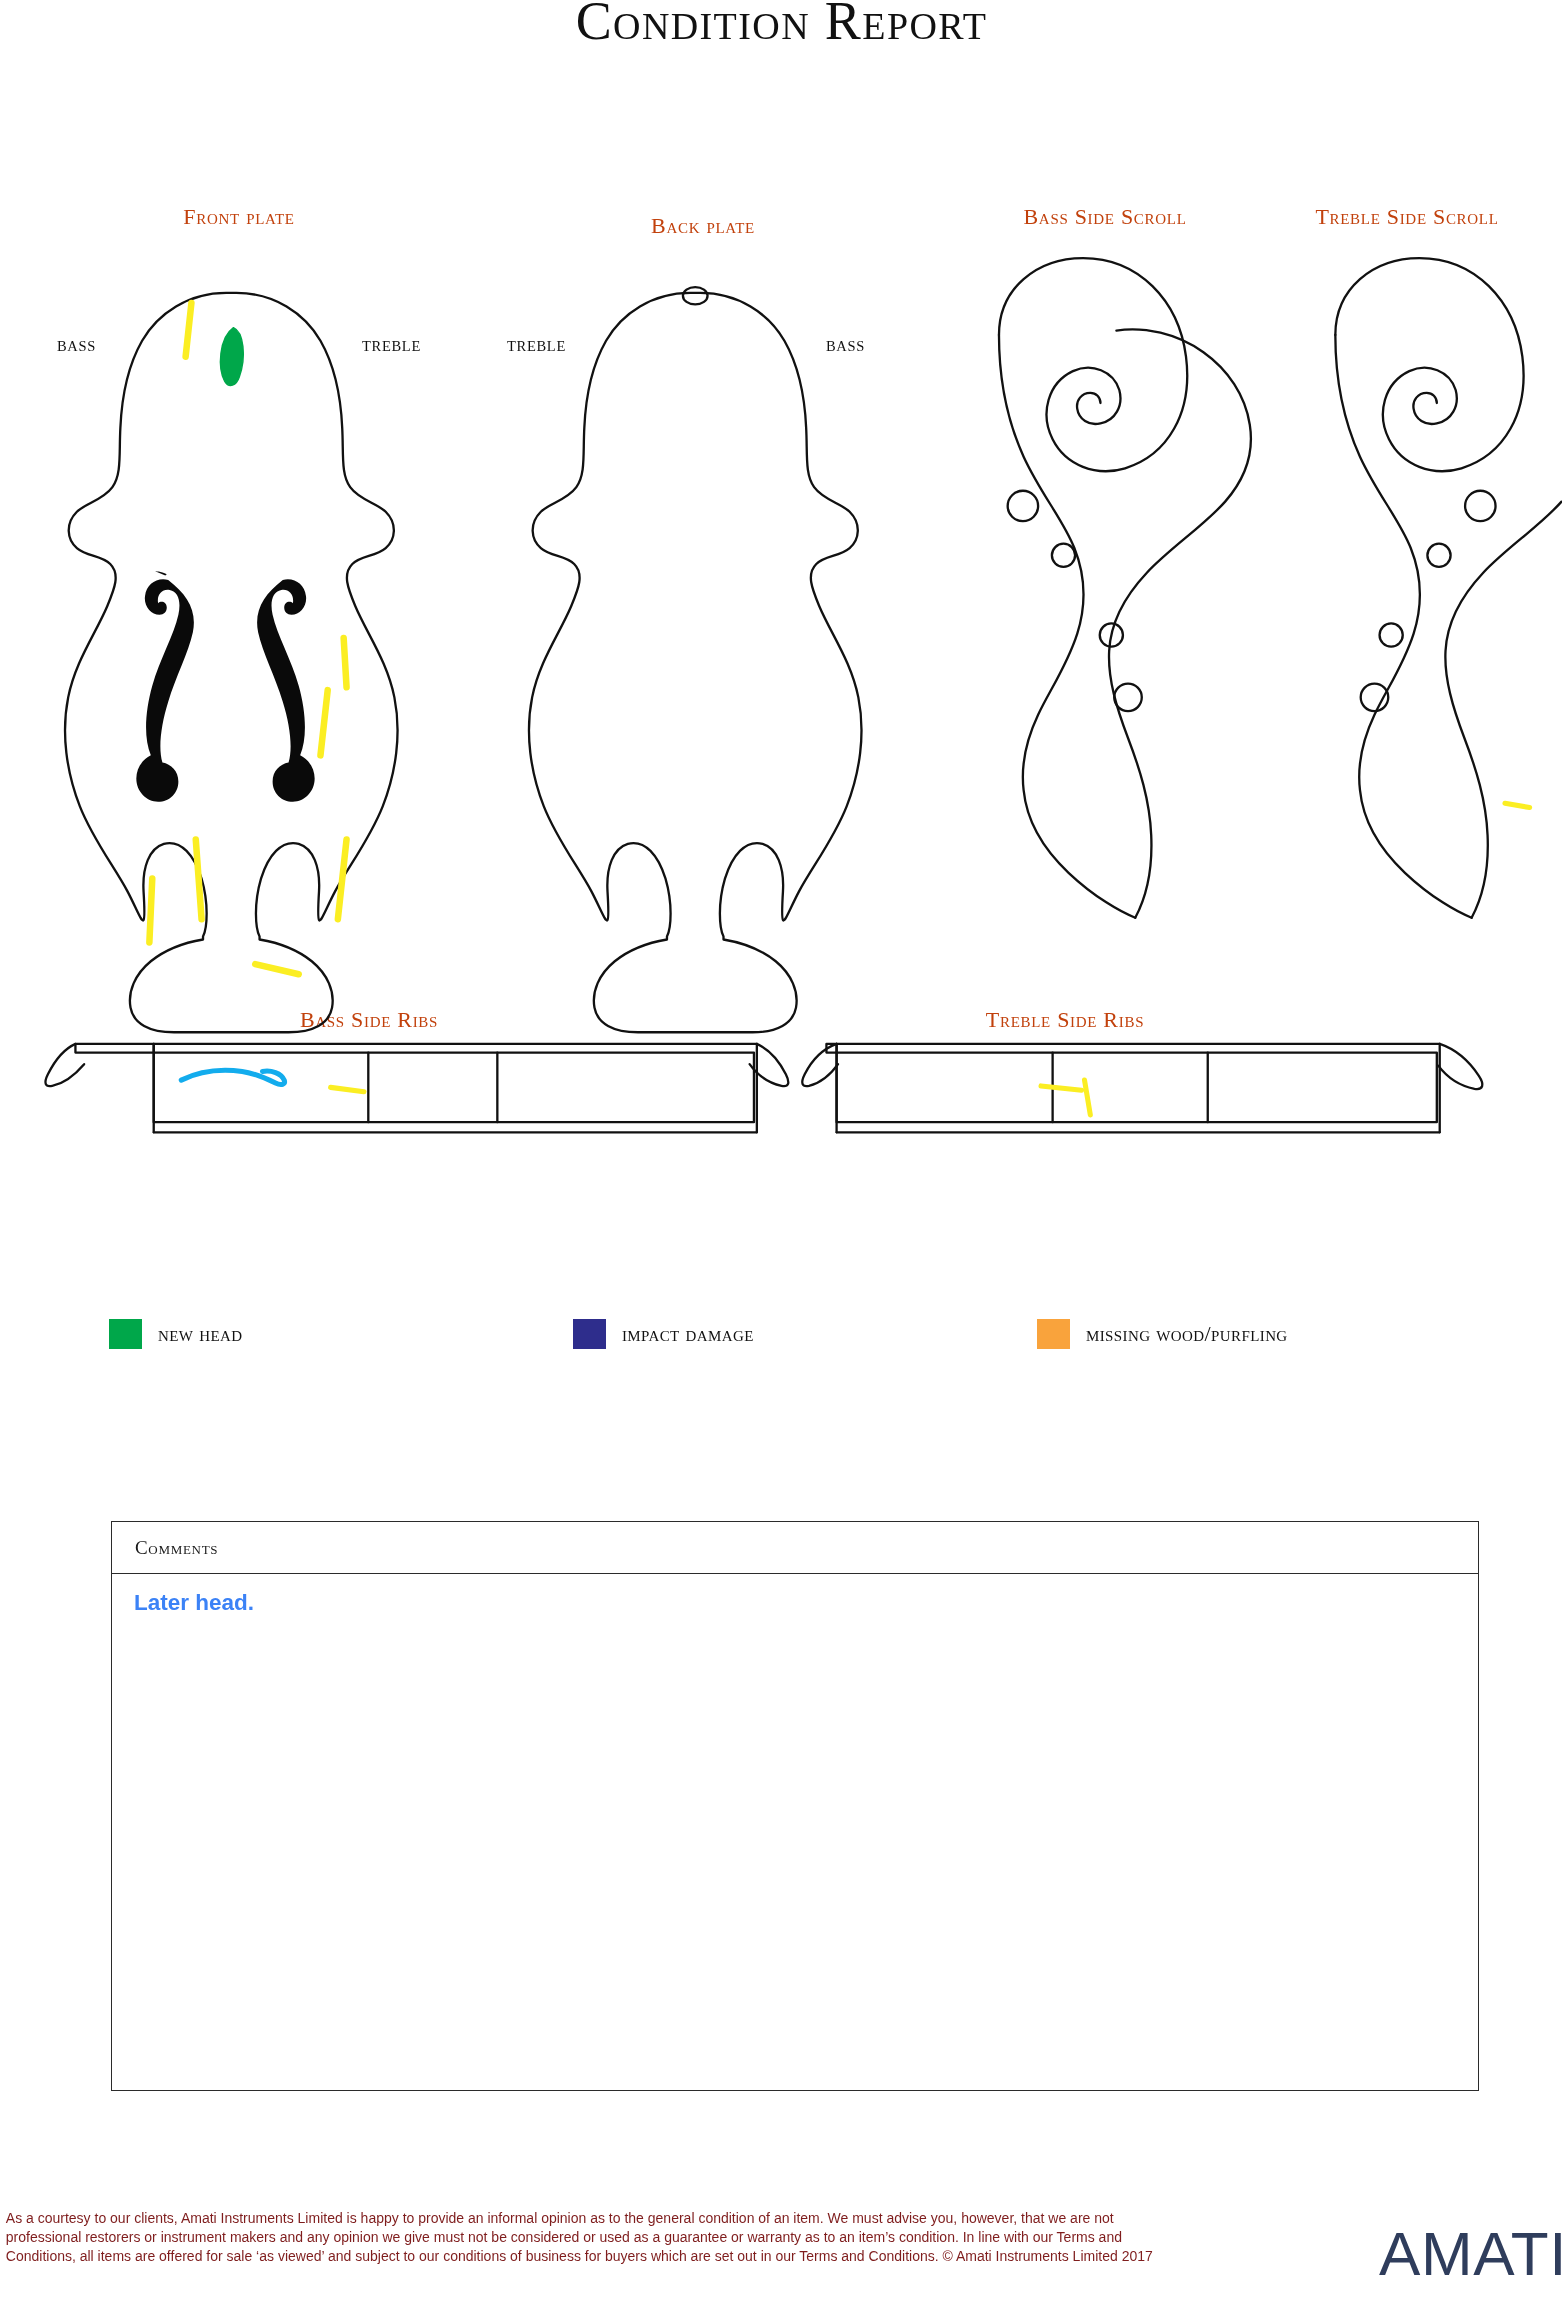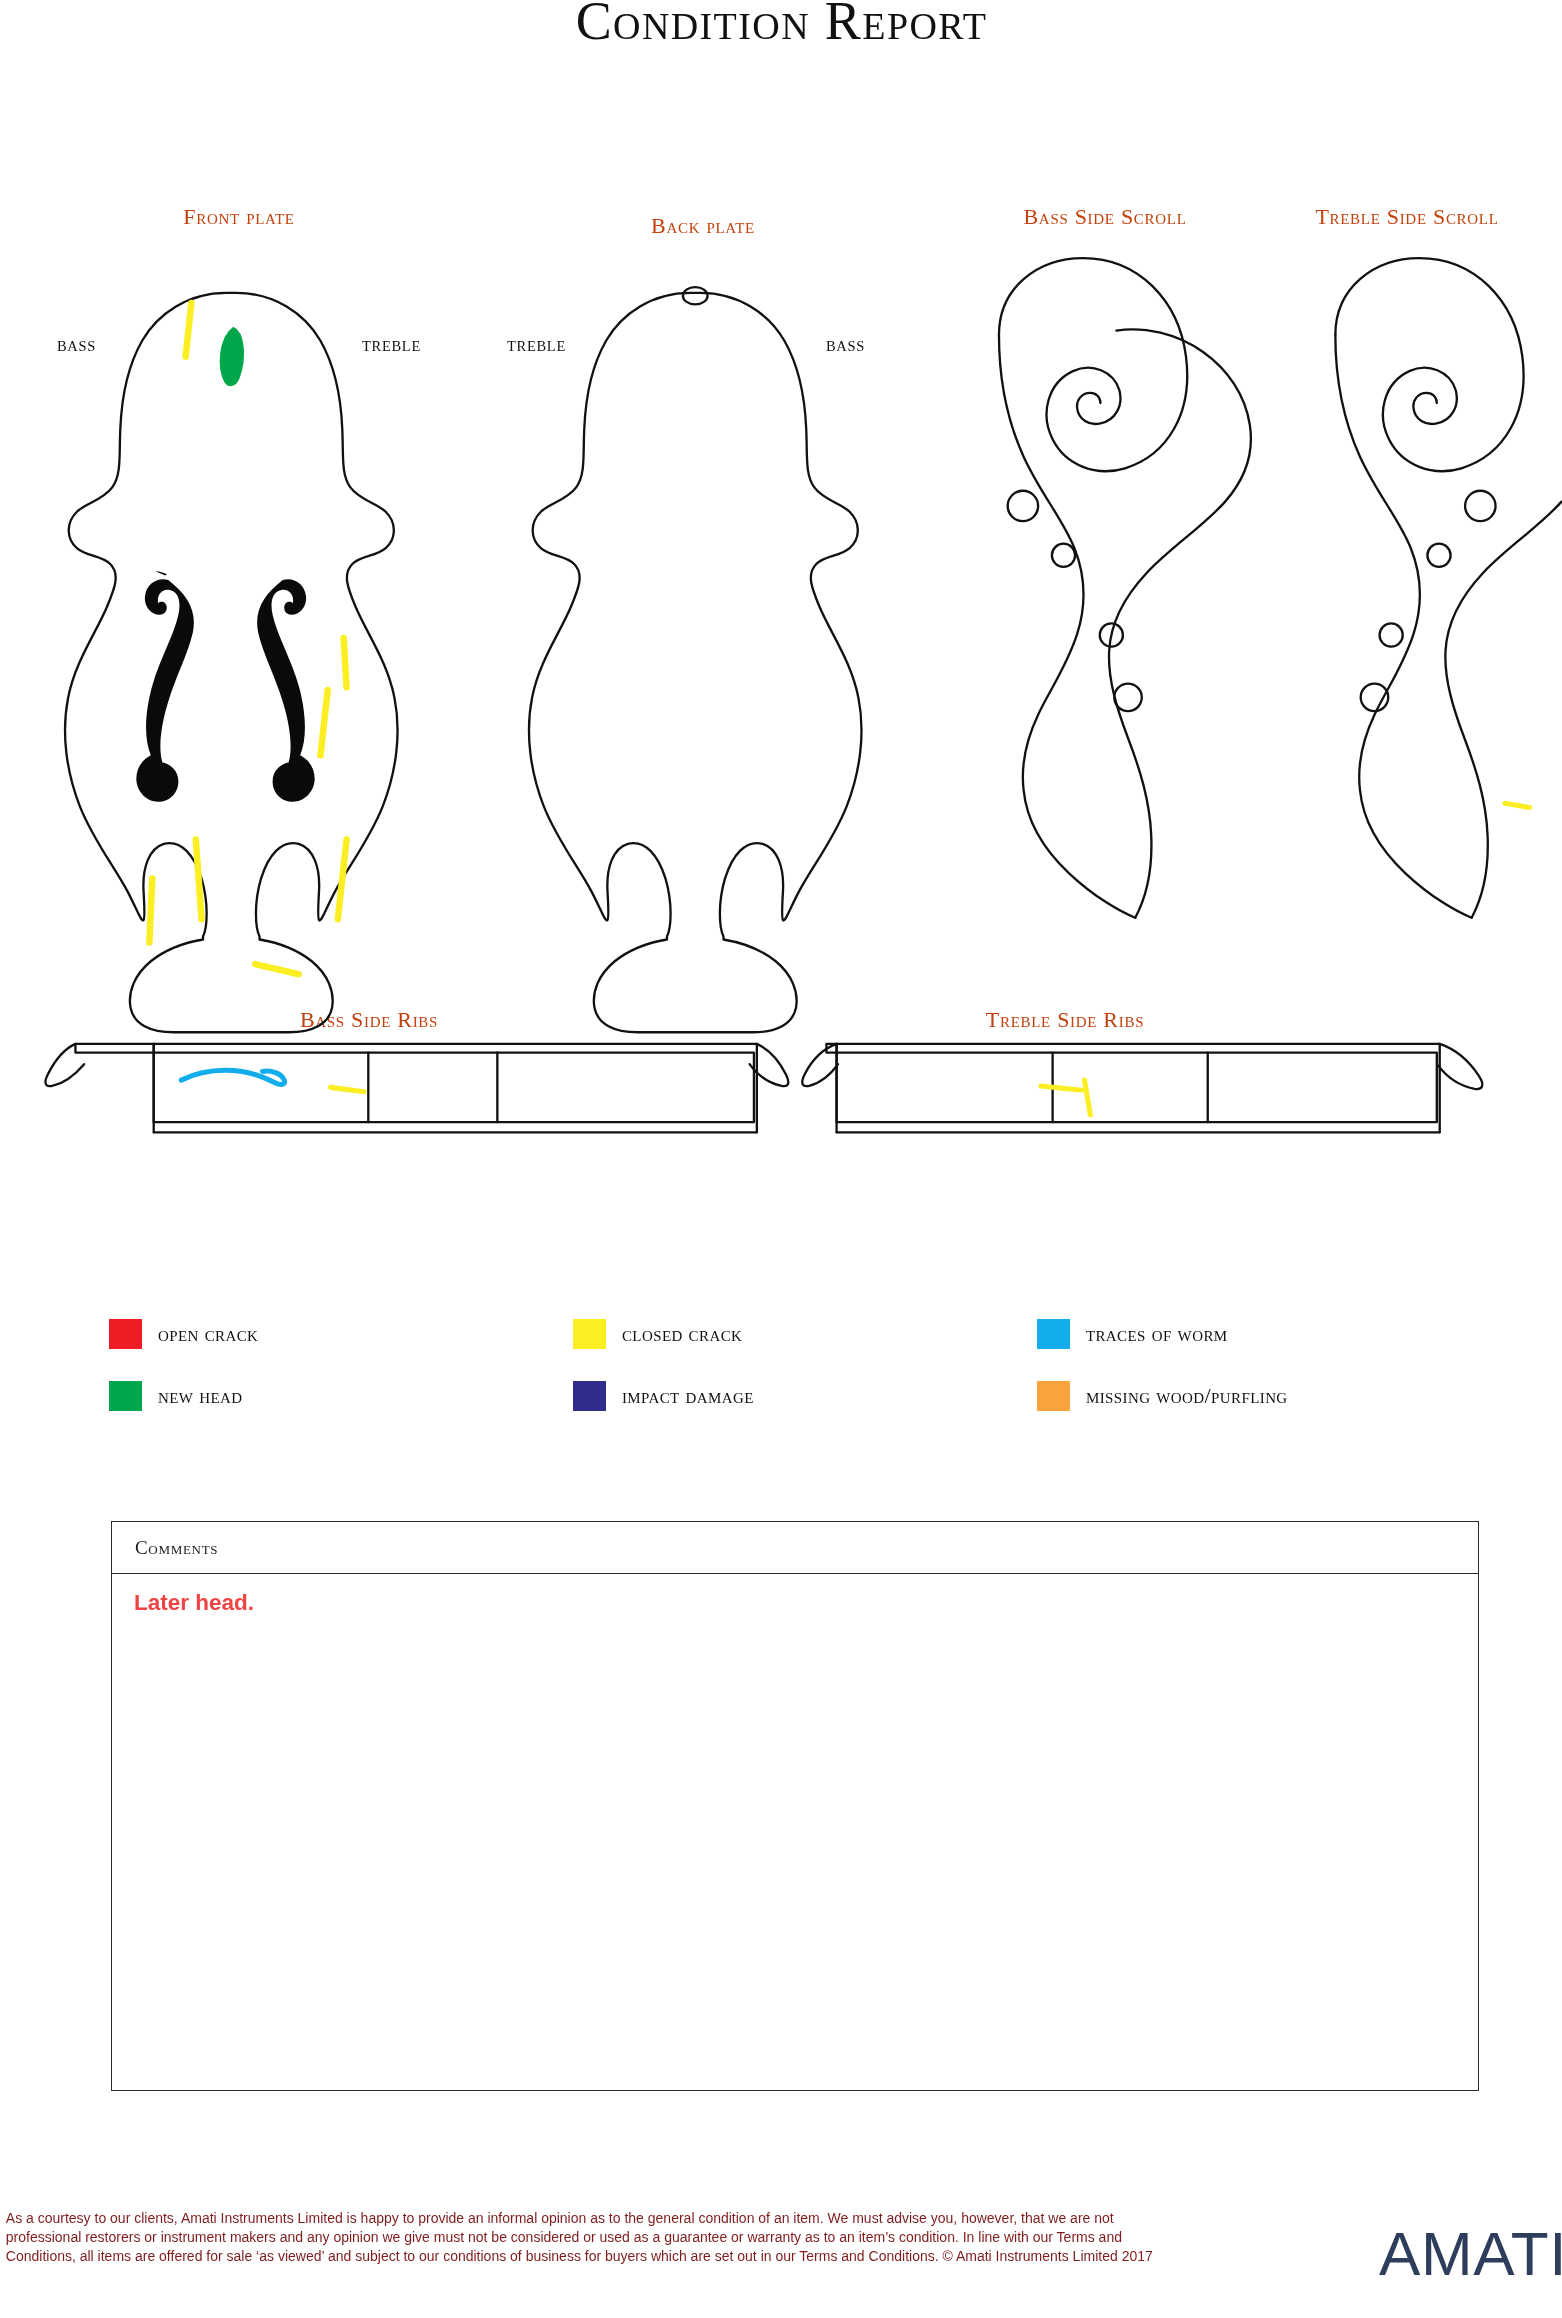--- a/index.html
+++ b/index.html
@@ -110,21 +110,21 @@
     padding-left: 23px;
     font-variant: small-caps;
     font-size: 19px;
     letter-spacing: 0.7px;
   }
   .comments-body {
     padding: 16px 22px;
     font-family: "Liberation Sans", sans-serif;
     font-size: 22.5px;
     font-weight: bold;
-    color: #ef4444;
+    color: #3b82f6;
   }
 
   
   .footer {
     position: absolute;
     left: 5.8px;
     top: 2209px;
     width: 1160px;
     font-family: "Liberation Sans", sans-serif;
     font-size: 14px;
@@ -383,34 +383,20 @@
       <line x1="1436" y1="1498" x2="1492" y2="1504" stroke="#fbee23" stroke-width="7"></line>
       <line x1="1496" y1="1490" x2="1504" y2="1538" stroke="#fbee23" stroke-width="7"></line>
     </g>
 
   </g>
 </svg>
 
 <div class="legend">
   <div class="legend-row">
     <div class="legend-item">
-      <span class="legend-swatch" style="background:#ee1c25"></span>
-      <span class="legend-label">open crack</span>
-    </div>
-    <div class="legend-item">
-      <span class="legend-swatch" style="background:#fbee23"></span>
-      <span class="legend-label">closed crack</span>
-    </div>
-    <div class="legend-item">
-      <span class="legend-swatch" style="background:#13aced"></span>
-      <span class="legend-label">traces of worm</span>
-    </div>
-  </div>
-  <div class="legend-row">
-    <div class="legend-item">
       <span class="legend-swatch" style="background:#00a74a"></span>
       <span class="legend-label">new head</span>
     </div>
     <div class="legend-item">
       <span class="legend-swatch" style="background:#2e2d8c"></span>
       <span class="legend-label">impact damage</span>
     </div>
     <div class="legend-item">
       <span class="legend-swatch" style="background:#f9a33c"></span>
       <span class="legend-label">missing wood/purfling</span>

